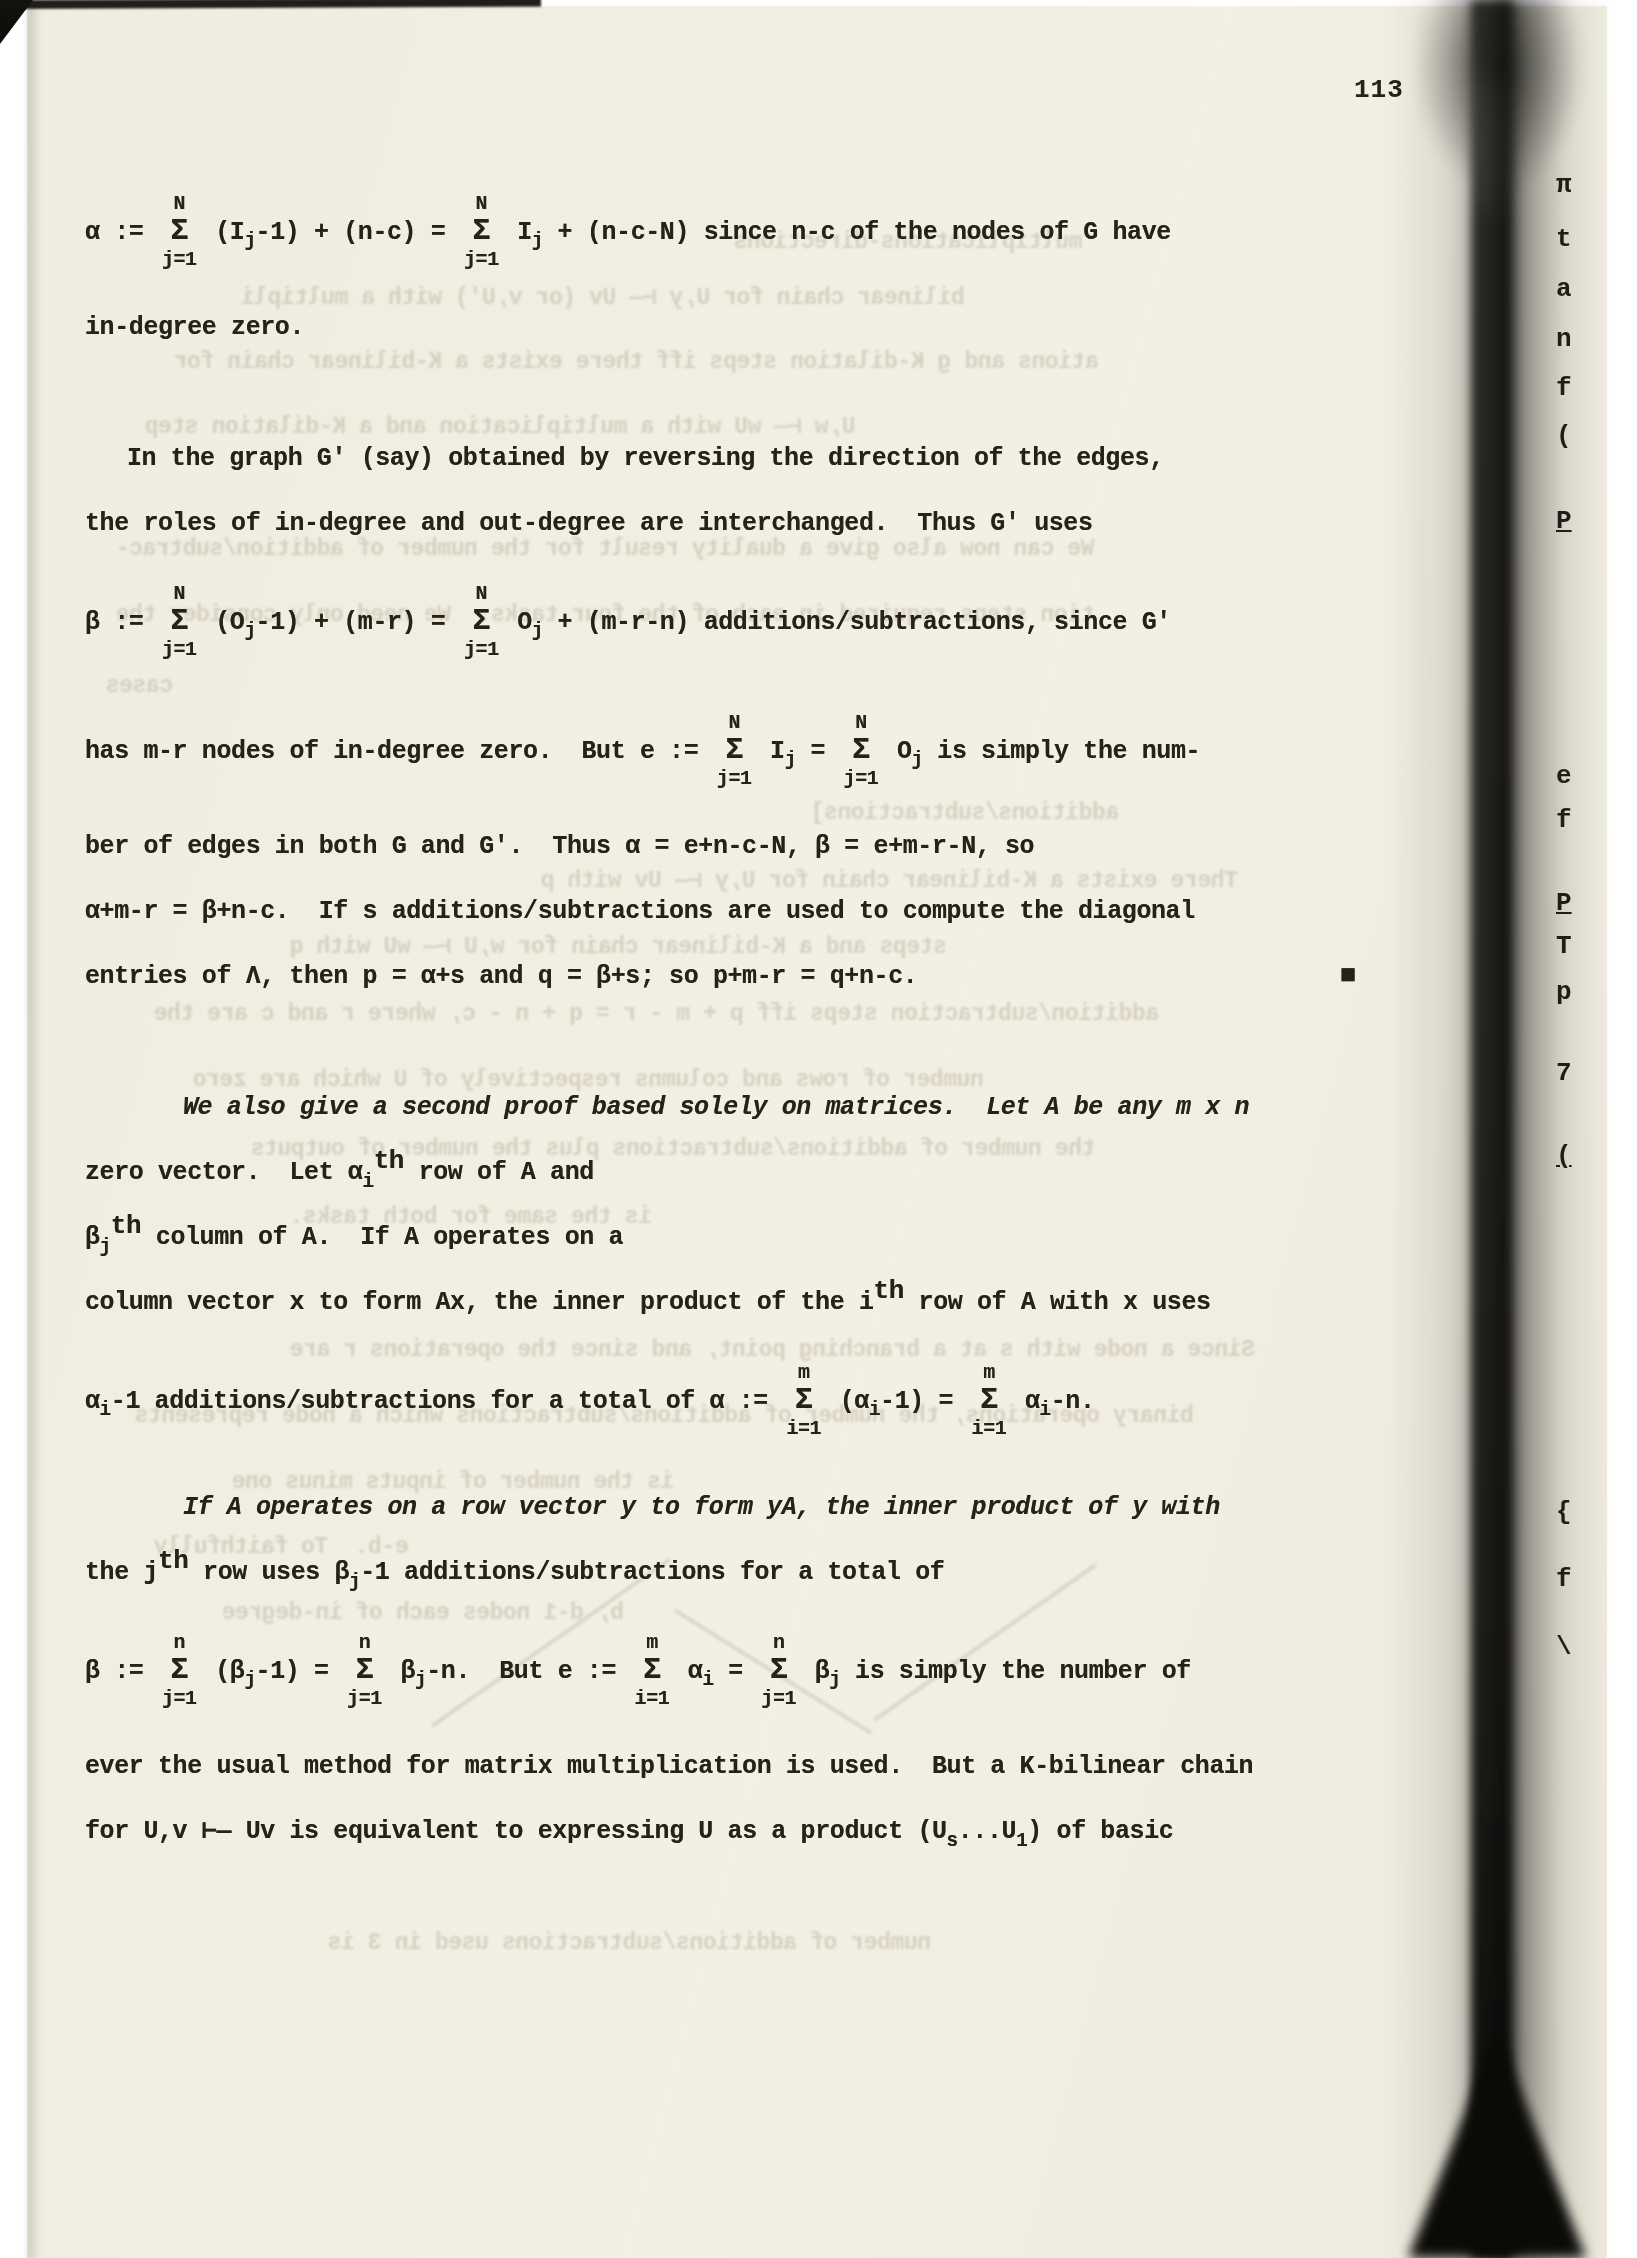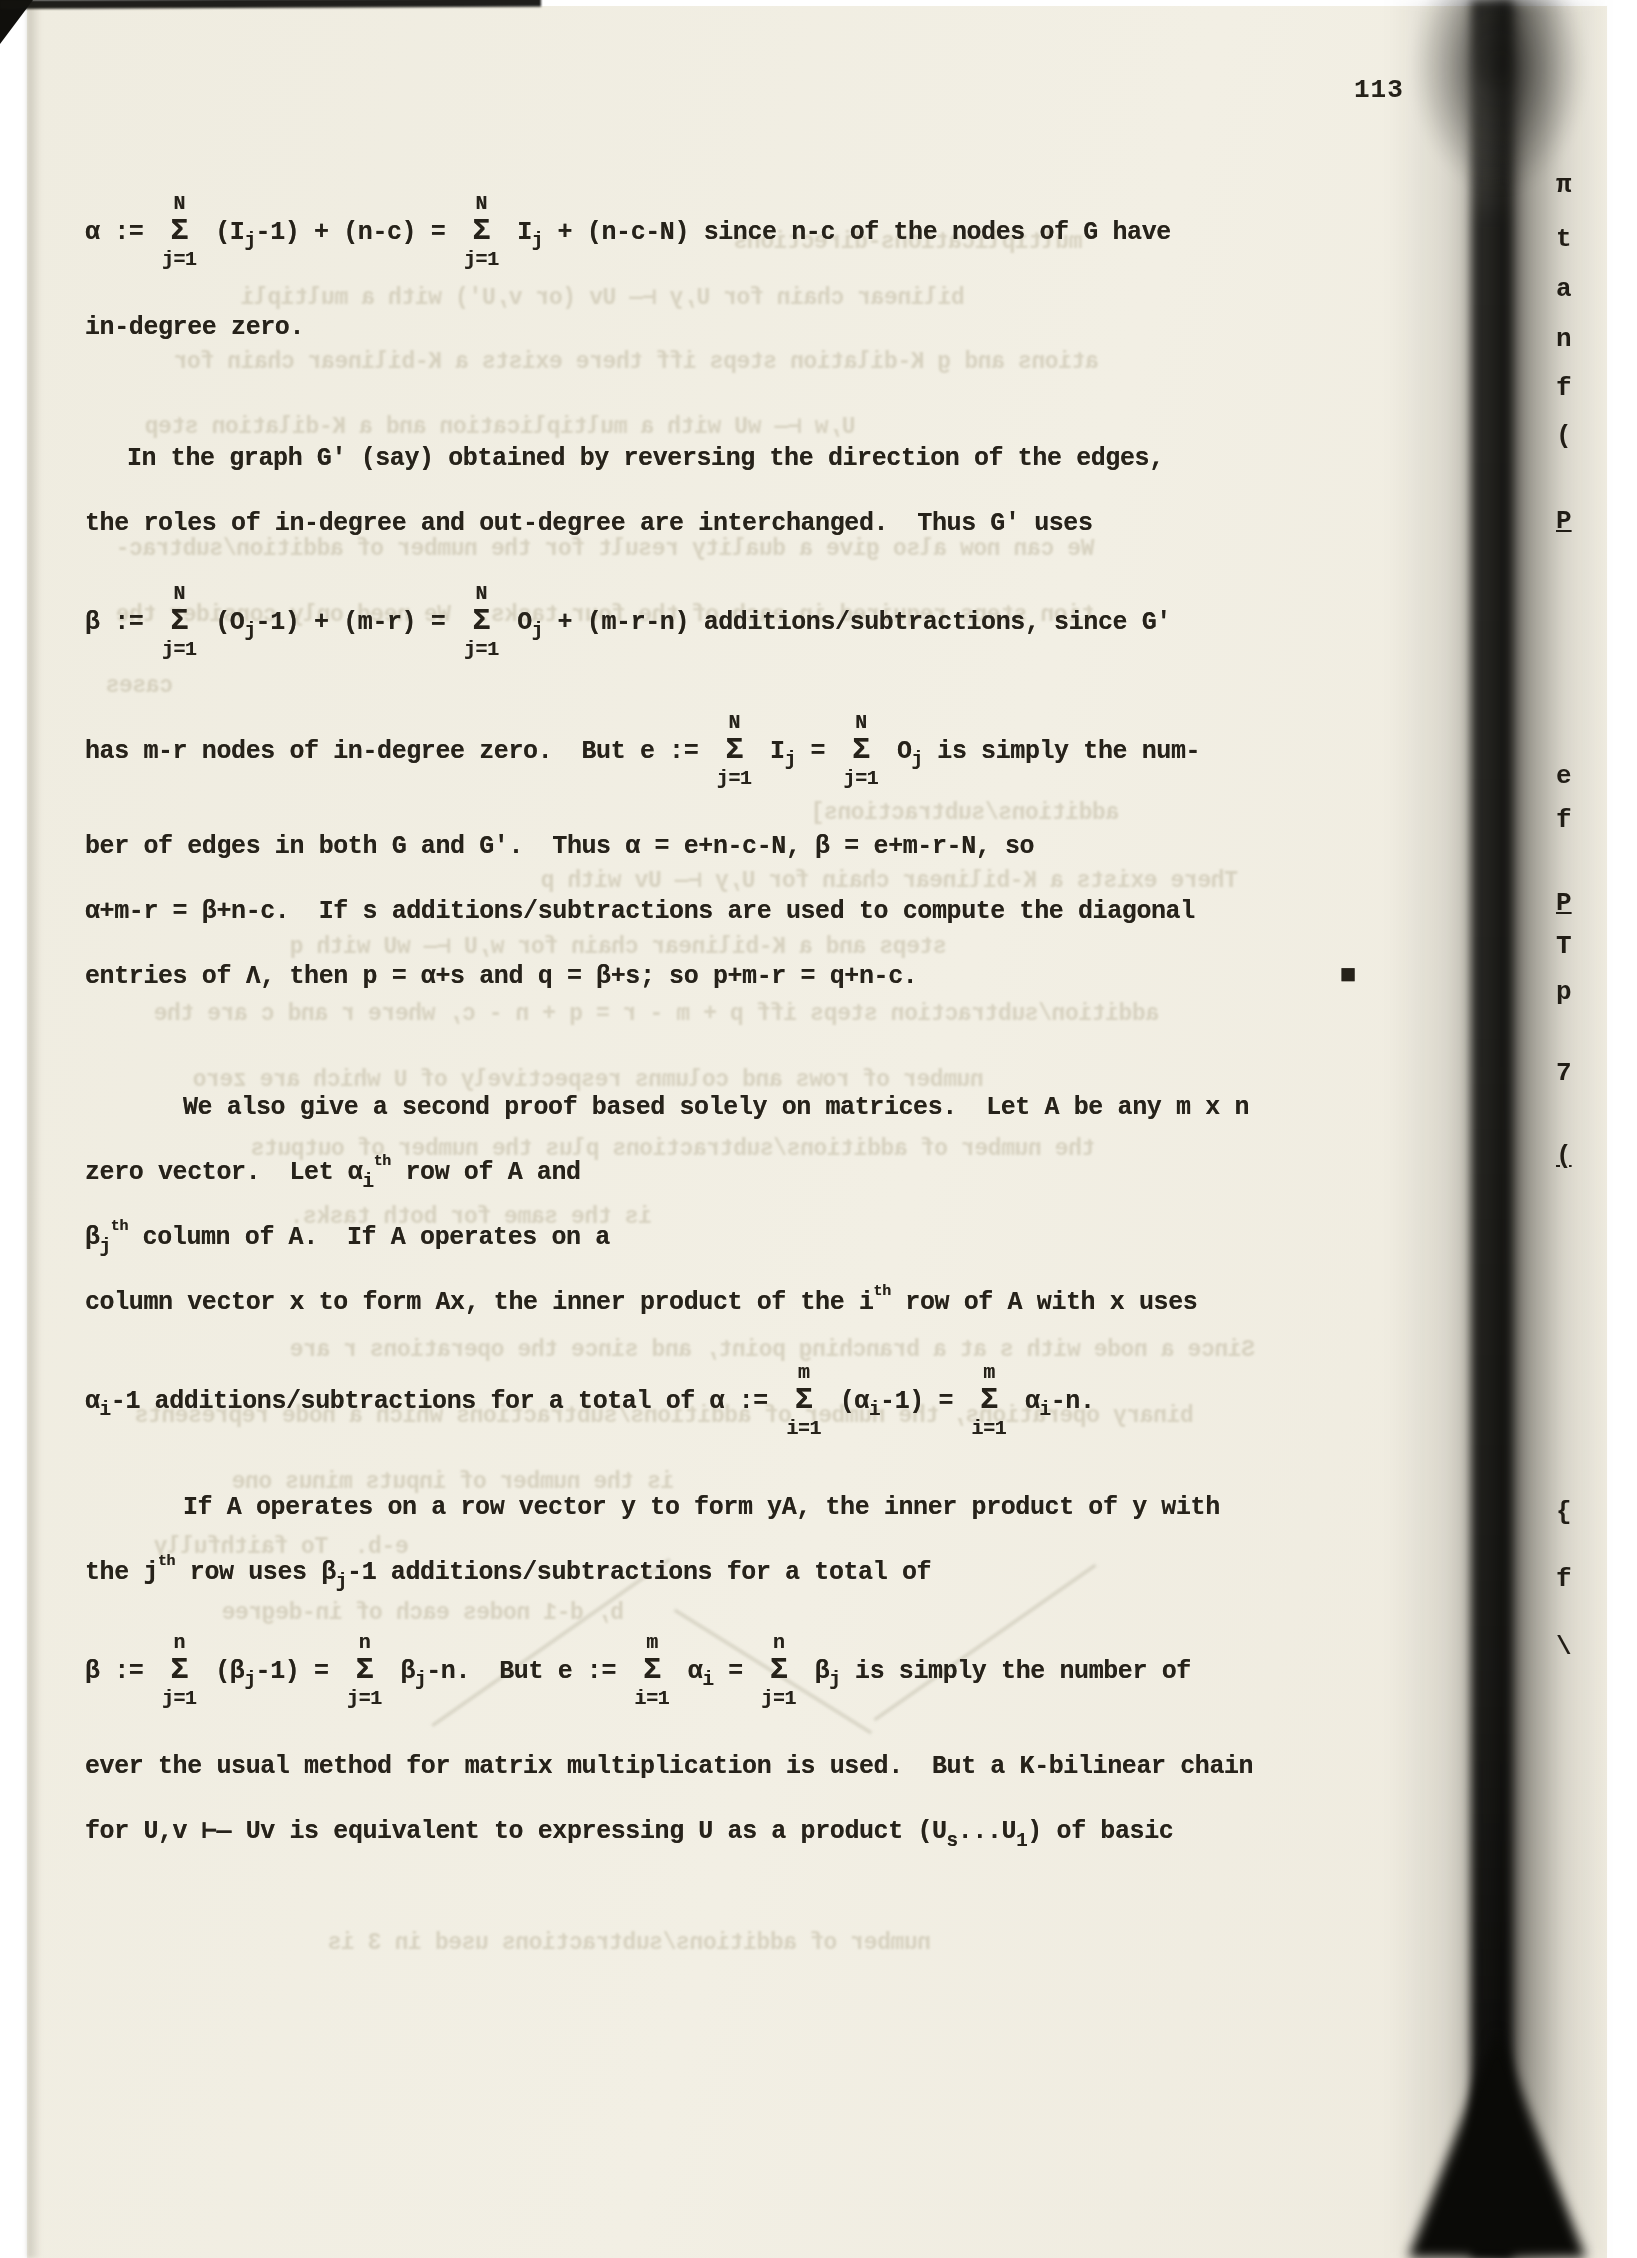--- a/index.html
+++ b/index.html
@@ -32,23 +32,23 @@
     font:700 26px/31px "Liberation Mono","DejaVu Sans Mono",monospace;color:#26221a;letter-spacing:1px;}
   .content{position:absolute;left:85px;top:153px;width:1286px;z-index:3;color:#26221a;}
   .line{display:flex;align-items:center;white-space:pre;min-height:39px;margin-top:26px;
     font:700 25px/33px "Liberation Mono","DejaVu Sans Mono",monospace;letter-spacing:-0.4px;
     text-shadow:0 0 0.4px rgba(38,34,26,.6);}
   .line:first-child{margin-top:0;}
   .line.f{min-height:100px;margin-top:29px;}
   .line.gap{margin-top:92px;}
   .line.f + .line.gap{margin-top:37px;}
   .ind1{padding-left:42px;}
-  .ind2{padding-left:98px;}
+  .ind2{padding-left:98px;font-style:italic;}
   .sb{font-size:19.3px;position:relative;top:9.7px;}
-  .sp{font-size:15px;position:relative;top:-10.6px;}
+  .sp{font-size:26px;position:relative;top:-10.6px;}
   .sig{display:inline-flex;flex-direction:column;align-items:center;line-height:1;margin:0 3.9px;}
   .sig .st,.sig .sb2{font-size:20px;line-height:1.1;}
   .sig .ss{font-size:30px;line-height:1.05;padding:1px 0;}
   .qed{margin-left:auto;margin-right:15.4px;font-size:27px;}
   
   .bleed{position:absolute;inset:0;z-index:2;overflow:hidden;pointer-events:none;}
   .bfrag{position:absolute;display:inline-block;transform:scaleX(-1);
     font:700 23px/29px "Liberation Mono","DejaVu Sans Mono",monospace;
     color:#c0b9a2;opacity:.55;filter:blur(1.3px);white-space:pre;letter-spacing:-0.4px;}
   .bstroke{position:absolute;background:rgba(175,170,150,.45);filter:blur(1.4px);}

